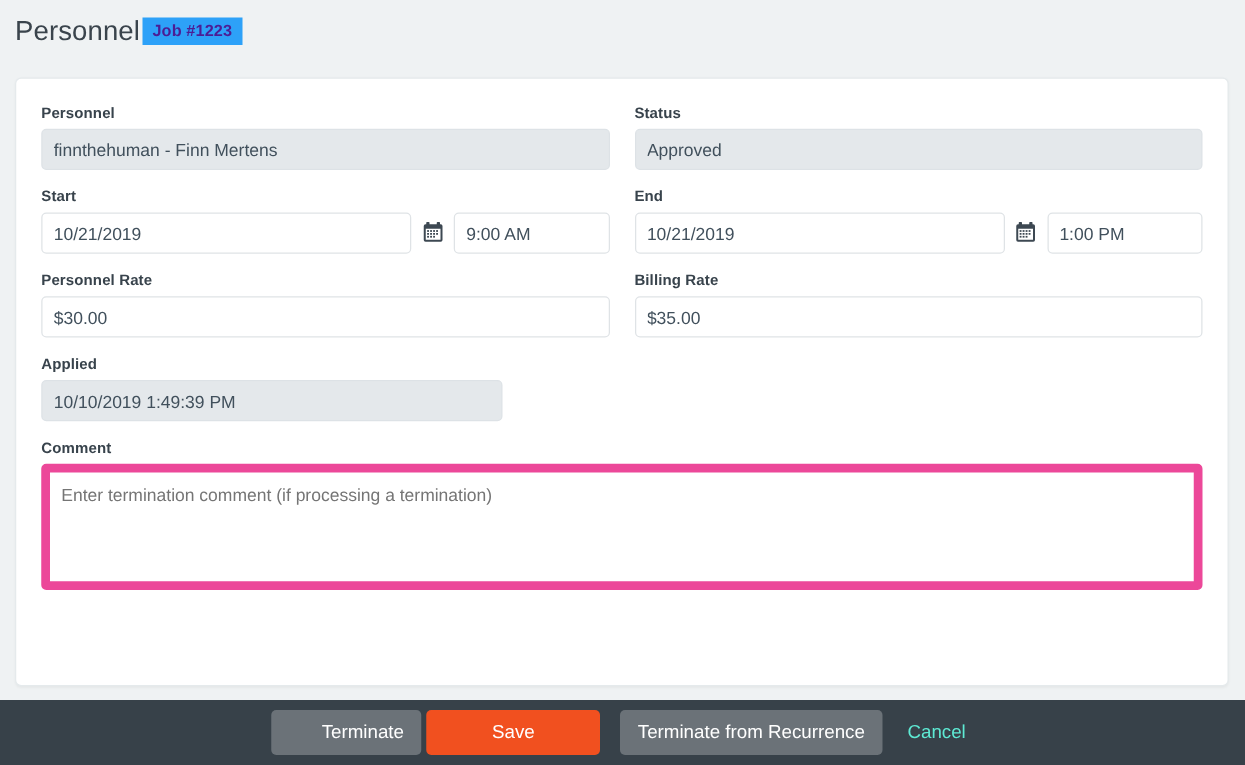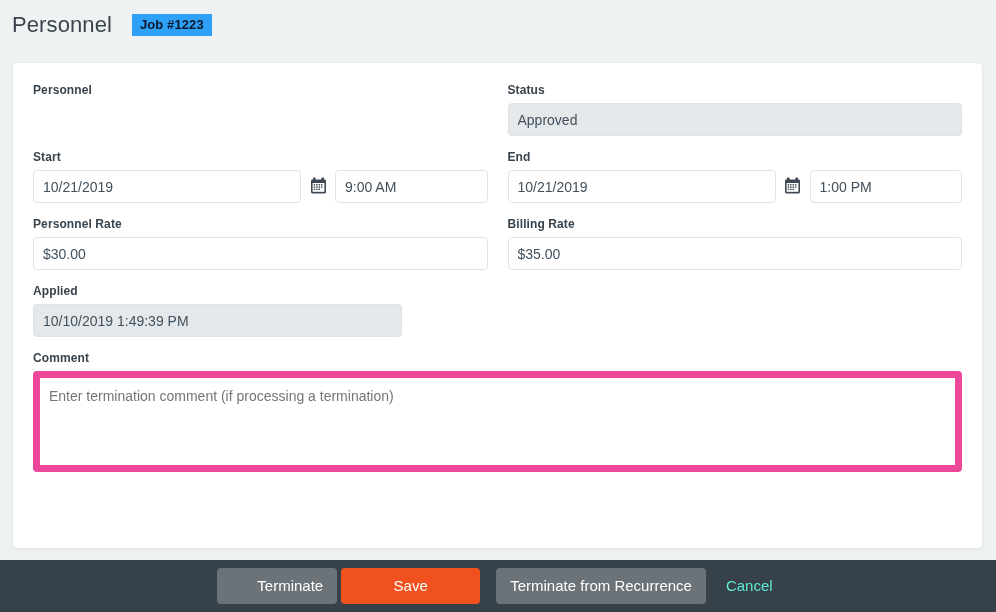--- a/index.html
+++ b/index.html
@@ -26,23 +26,23 @@
   }
   .page-title {
     font-size: 22px;
     font-weight: 400;
     color: #3a444c;
     letter-spacing: 0.1px;
     line-height: 1;
   }
   .job-badge {
     display: inline-block;
-    margin-left: 20px;
+    margin-left: 2px;
     background: #2da1f8;
-    color: #0f172a;
+    color: #4c1d95;
     font-size: 13px;
     font-weight: bold;
     border-radius: 0;
     padding: 4px 8px 5px 8px;
     line-height: 1;
     letter-spacing: 0.1px;
   }
 
   
   .card {
@@ -97,21 +97,21 @@
     border-color: #dde2e6;
     color: #41505c;
   }
 
   
   .dt-group {
     display: flex;
     align-items: center;
     width: 100%;
   }
-  .dt-date { width: 268px; flex: none; }
+  .dt-date { width: 296px; flex: none; }
   .cal-btn {
     width: 34px;
     height: 33px;
     flex: none;
     display: flex;
     align-items: center;
     justify-content: center;
     background: transparent;
     border: none;
     padding: 0;
@@ -193,20 +193,21 @@
   <span class="page-title">Personnel</span>
   <span class="job-badge">Job #1223</span>
 </div>
 
 <div class="card">
 
   <div class="row">
     <div class="col">
       <div class="field">
         <label class="field-label">Personnel</label>
+        <input class="control disabled" type="text" readonly="" disabled="" value="finnthehuman - Finn Mertens" style="">
       </div>
     </div>
     <div class="col">
       <div class="field">
         <label class="field-label">Status</label>
         <input class="control disabled" type="text" readonly="" disabled="" value="Approved" style="">
       </div>
     </div>
   </div>
 

